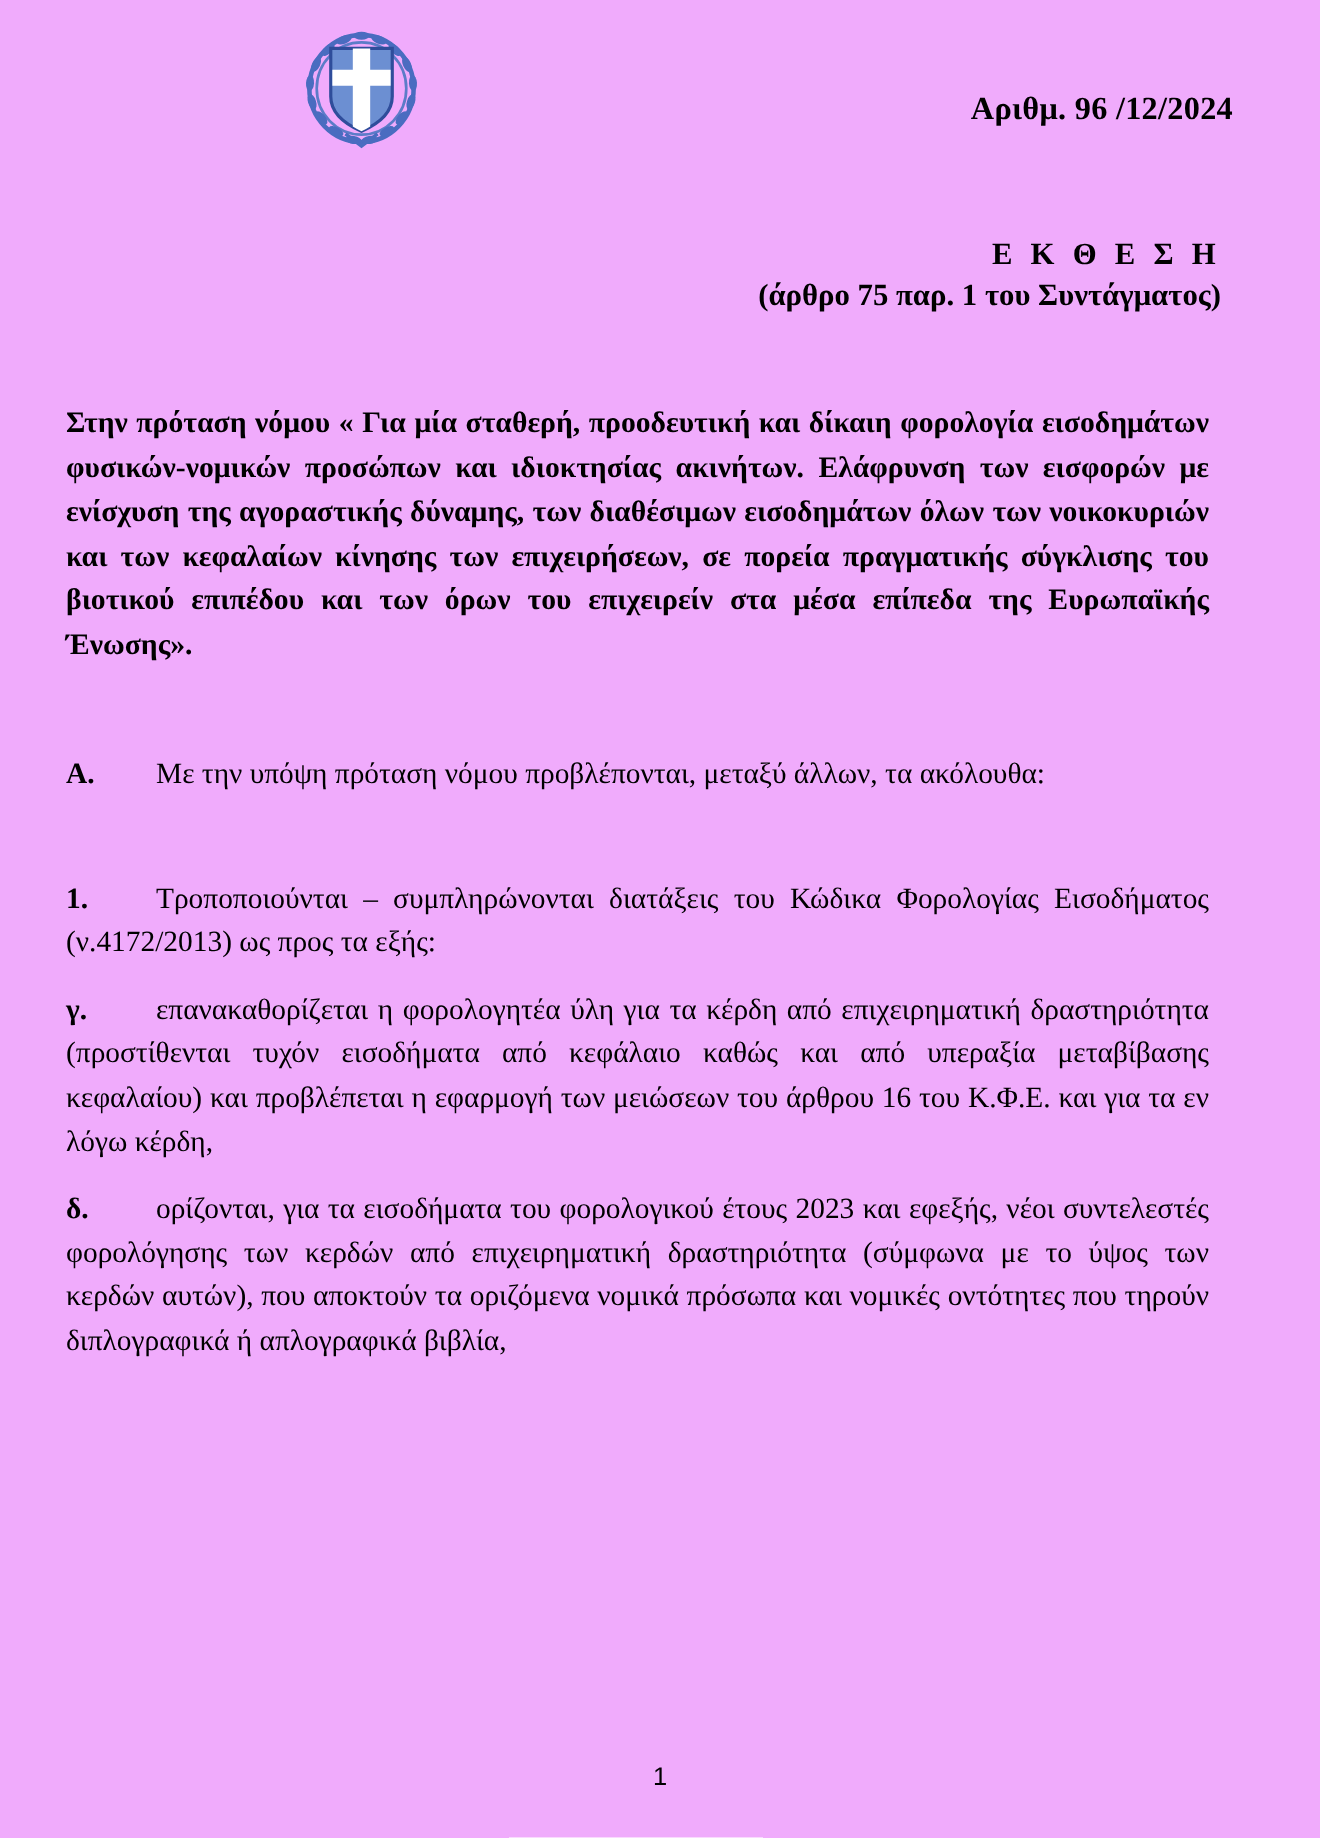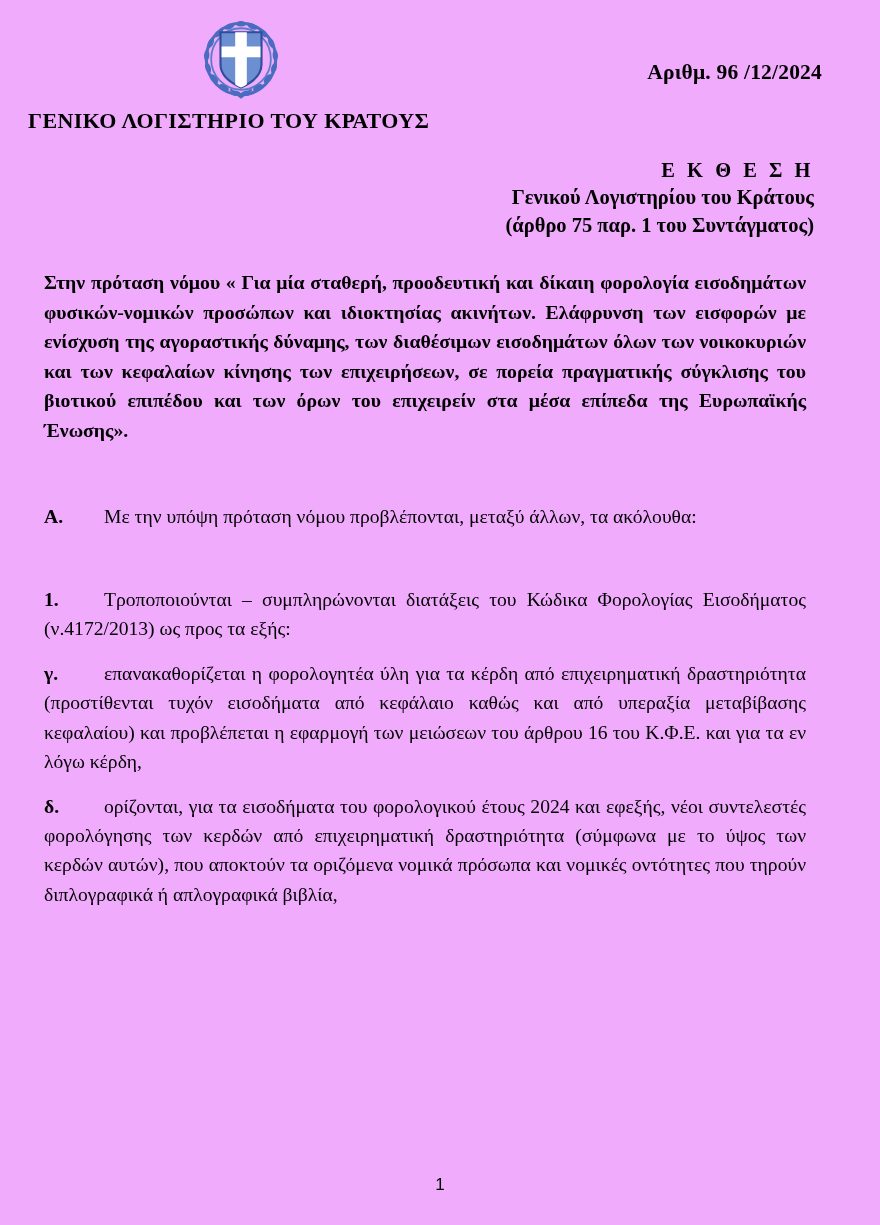--- a/index.html
+++ b/index.html
@@ -157,25 +157,23 @@
         <path d="M27 16 L73 16 L73 52 Q73 68 50 78 Q27 68 27 52 Z" fill="#6c8fd2" stroke="#2f4d9b" stroke-width="2.4"></path>
 
         <path d="M43.5 16 L56.5 16 L56.5 32 L71.8 32 L71.8 44 L56.5 44 L56.5 74.5
                  Q53.3 76.6 50 78 Q46.7 76.6 43.5 74.5 L43.5 44 L28.2 44 L28.2 32 L43.5 32 Z" fill="#ffffff"></path>
       </svg>
     </div>
 
     <div class="doc-number">Αριθμ. 96 /12/2024</div>
   </div>
 
-  <div class="org-title">ΓΕΝΙΚΟ ΛΟΓΙΣΤΗΡΙΟ ΤΟΥ ΚΡΑΤΟΥΣ</div>
 
   <div class="report-title">
     <div class="line1">Ε Κ Θ Ε Σ Η</div>
-    <div class="line2">Γενικού Λογιστηρίου του Κράτους</div>
     <div class="line3">(άρθρο 75 παρ. 1 του Συντάγματος)</div>
   </div>
 
   <div class="body">
 
     <p class="intro">Στην πρόταση νόμου « Για μία σταθερή, προοδευτική και δίκαιη φορολογία εισοδημάτων φυσικών-νομικών προσώπων και ιδιοκτησίας ακινήτων. Ελάφρυνση των εισφορών με ενίσχυση της αγοραστικής δύναμης, των διαθέσιμων εισοδημάτων όλων των νοικοκυριών και των κεφαλαίων κίνησης των επιχειρήσεων, σε πορεία πραγματικής σύγκλισης του βιοτικού επιπέδου και των όρων του επιχειρείν στα μέσα επίπεδα της Ευρωπαϊκής Ένωσης».</p>
 
     <div class="gap-a"></div>
 
     <p>
@@ -188,21 +186,21 @@
       <span class="marker">1.</span><span>Τροποποιούνται – συμπληρώνονται διατάξεις του Κώδικα Φορολογίας Εισοδήματος (ν.4172/2013) ως προς τα εξής:</span>
     </p>
 
 
 
     <p>
       <span class="marker">γ.</span><span>επανακαθορίζεται η φορολογητέα ύλη για τα κέρδη από επιχειρηματική δραστηριότητα (προστίθενται τυχόν εισοδήματα από κεφάλαιο καθώς και από υπεραξία μεταβίβασης κεφαλαίου) και προβλέπεται η εφαρμογή των μειώσεων του άρθρου 16 του Κ.Φ.Ε. και για τα εν λόγω κέρδη,</span>
     </p>
 
     <p>
-      <span class="marker">δ.</span><span>ορίζονται, για τα εισοδήματα του φορολογικού έτους 2024 και εφεξής, νέοι συντελεστές φορολόγησης των κερδών από επιχειρηματική δραστηριότητα (σύμφωνα με το ύψος των κερδών αυτών), που αποκτούν τα οριζόμενα νομικά πρόσωπα και νομικές οντότητες που τηρούν διπλογραφικά ή απλογραφικά βιβλία,</span>
+      <span class="marker">δ.</span><span>ορίζονται, για τα εισοδήματα του φορολογικού έτους 2023 και εφεξής, νέοι συντελεστές φορολόγησης των κερδών από επιχειρηματική δραστηριότητα (σύμφωνα με το ύψος των κερδών αυτών), που αποκτούν τα οριζόμενα νομικά πρόσωπα και νομικές οντότητες που τηρούν διπλογραφικά ή απλογραφικά βιβλία,</span>
     </p>
 
 
   </div>
 
   <div class="page-number">1</div>
 
 </div>
 
 </body></html>

